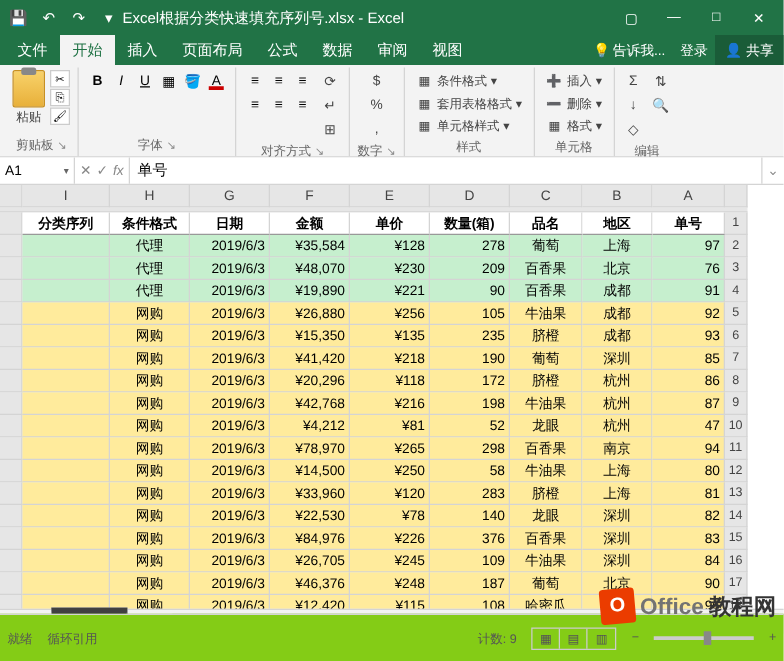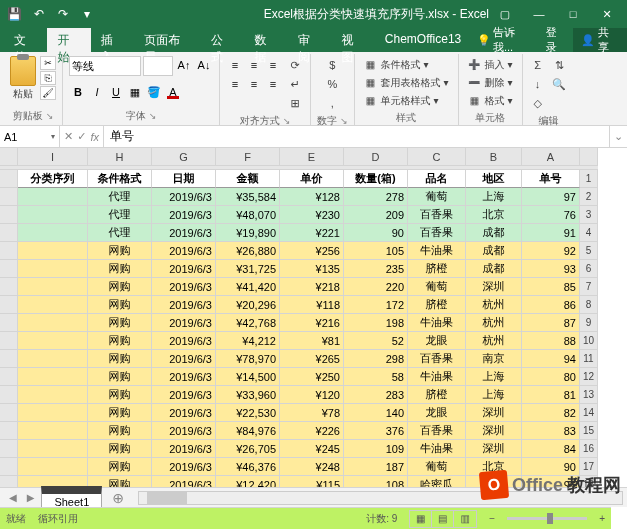--- a/index.html
+++ b/index.html
@@ -1,20 +1,20 @@
 <!DOCTYPE html>
 <html><head>
 <meta charset="utf-8">
 <style>
 * { box-sizing: border-box; margin: 0; padding: 0; }
 body { font-family: "Microsoft YaHei", sans-serif; font-size: 11px; background: #fff; width: 627px; height: 529px; overflow: hidden; position: relative; }
 .titlebar { background: #217346; color: #fff; height: 28px; display: flex; align-items: center; padding: 0 4px; }
 .titlebar .qat { display: flex; gap: 2px; align-items: center; }
 .titlebar .qat span { width: 22px; height: 22px; display: flex; align-items: center; justify-content: center; font-size: 12px; }
-.titlebar .title { flex: 1; text-align: right; font-size: 12px; }
+.titlebar .title { flex: 1; text-align: left; font-size: 12px; }
 .titlebar .winbtns { display: flex; gap: 2px; }
 .titlebar .winbtns span { width: 32px; height: 22px; display: flex; align-items: center; justify-content: center; font-size: 11px; }
 .ribbontabs { background: #217346; color: #fff; height: 24px; display: flex; align-items: stretch; padding-left: 4px; }
 .ribbontabs .tab { padding: 4px 10px; font-size: 12px; cursor: pointer; }
 .ribbontabs .tab.active { background: #f3f3f3; color: #217346; }
 .ribbontabs .spacer { flex: 1; }
 .ribbontabs .tell { display: flex; align-items: center; padding: 0 6px; font-size: 11px; gap: 2px; }
 .ribbontabs .share { background: #1a5c38; padding: 4px 8px; display: flex; align-items: center; gap: 3px; }
 .ribbon { background: #f3f3f3; border-bottom: 1px solid #d4d4d4; height: 74px; display: flex; padding: 2px 4px 0; }
 .group { border-right: 1px solid #d4d4d4; padding: 0 6px; display: flex; flex-direction: column; align-items: center; justify-content: space-between; }
@@ -47,21 +47,21 @@
 .grid { display: grid; grid-template-columns: 18px 70px 64px 64px 64px 64px 64px 58px 56px 58px 18px; font-size: 11px; }
 .ch, .rh, .cell, .corner, .srh { border-right: 1px solid #d4d4d4; border-bottom: 1px solid #d4d4d4; height: 18px; display: flex; align-items: center; padding: 0 3px; }
 .corner { background: #e6e6e6; }
 .ch { background: #e6e6e6; justify-content: center; color: #444; font-size: 11px; }
 .srh { background: #e6e6e6; justify-content: center; color: #444; font-size: 10px; padding: 0 1px; }
 .hdr { background: #fff; border-bottom: 1px solid #999; font-weight: bold; justify-content: center; }
 .g { background: #c6efce; }
 .y { background: #ffeb9c; }
 .r { justify-content: flex-end; }
 .c { justify-content: center; }
-.statusbar { position: absolute; bottom: 0; left: 0; right: 16px; height: 22px; background: #bef264; border-top: 1px solid #d4d4d4; display: flex; align-items: center; padding: 0 6px; font-size: 10px; color: #555; gap: 12px; }
+.statusbar { position: absolute; bottom: 0; left: 0; right: 0; height: 38px; background: #84cc16; border-top: 1px solid #d4d4d4; display: flex; align-items: center; padding: 0 6px; font-size: 10px; color: #555; gap: 12px; }
 .statusbar .spacer { flex: 1; }
 .view-btns { display: flex; border: 1px solid #ccc; }
 .view-btns span { width: 22px; height: 16px; border-right: 1px solid #ccc; display: flex; align-items: center; justify-content: center; font-size: 10px; }
 .view-btns span:last-child { border-right: none; }
 .zoom-slider { width: 80px; height: 3px; background: #ccc; position: relative; }
 .zoom-slider::after { content: ""; position: absolute; left: 50%; top: -4px; width: 6px; height: 11px; background: #888; }
 .sheettab-area { position: absolute; bottom: 22px; left: 0; right: 0; height: 20px; background: #f3f3f3; border-top: 1px solid #d4d4d4; display: flex; align-items: center; padding-left: 6px; gap: 4px; }
 .nav-arrow { color: #888; font-size: 10px; padding: 0 3px; }
 .sheettab { background: #fff; border: 1px solid #aaa; border-bottom: none; padding: 2px 12px; font-size: 11px; }
 .sheettab.active { border-top: 8px solid #404040; }
@@ -96,21 +96,20 @@
 
 <div class="ribbontabs">
   <div class="tab">文件</div>
   <div class="tab active">开始</div>
   <div class="tab">插入</div>
   <div class="tab">页面布局</div>
   <div class="tab">公式</div>
   <div class="tab">数据</div>
   <div class="tab">审阅</div>
   <div class="tab">视图</div>
-  <div class="tab">ChemOffice13</div>
   <div class="spacer"></div>
   <div class="tell">💡 <span>告诉我...</span></div>
   <div class="tell">登录</div>
   <div class="share">👤 <span>共享</span></div>
 </div>
 
 <div class="ribbon">
   <div class="group">
     <div class="controls">
       <div class="paste-btn">
@@ -123,26 +122,20 @@
         <span>🖌</span>
       </div>
     </div>
     <div class="label">
         <span>剪贴板</span> 
         <span class="launcher">↘</span>
       </div>
   </div>
   <div class="group">
     <div class="controls" style="flex-direction:column;align-items:flex-start;">
-      <div class="font-top">
-        <input class="font-sel" value="等线" style="">
-        <input class="size-sel" style="">
-        <span class="tiny">A↑</span>
-        <span class="tiny">A↓</span>
-      </div>
       <div class="font-bot">
         <span class="tiny">
             <b>B</b>
           </span>
         <span class="tiny">
             <i>I</i>
           </span>
         <span class="tiny">
             <u>U</u>
           </span>
@@ -306,34 +299,34 @@
       <div class="cell y r">¥256</div>
       <div class="cell y r">105</div>
       <div class="cell y c">牛油果</div>
       <div class="cell y c">成都</div>
       <div class="cell y r">92</div>
       <div class="srh">5</div>
       <div class="srh"></div>
       <div class="cell y"></div>
       <div class="cell y c">网购</div>
       <div class="cell y r">2019/6/3</div>
-      <div class="cell y r">¥31,725</div>
+      <div class="cell y r">¥15,350</div>
       <div class="cell y r">¥135</div>
       <div class="cell y r">235</div>
       <div class="cell y c">脐橙</div>
       <div class="cell y c">成都</div>
       <div class="cell y r">93</div>
       <div class="srh">6</div>
       <div class="srh"></div>
       <div class="cell y"></div>
       <div class="cell y c">网购</div>
       <div class="cell y r">2019/6/3</div>
       <div class="cell y r">¥41,420</div>
       <div class="cell y r">¥218</div>
-      <div class="cell y r">220</div>
+      <div class="cell y r">190</div>
       <div class="cell y c">葡萄</div>
       <div class="cell y c">深圳</div>
       <div class="cell y r">85</div>
       <div class="srh">7</div>
       <div class="srh"></div>
       <div class="cell y"></div>
       <div class="cell y c">网购</div>
       <div class="cell y r">2019/6/3</div>
       <div class="cell y r">¥20,296</div>
       <div class="cell y r">¥118</div>
@@ -355,21 +348,21 @@
       <div class="srh">9</div>
       <div class="srh"></div>
       <div class="cell y"></div>
       <div class="cell y c">网购</div>
       <div class="cell y r">2019/6/3</div>
       <div class="cell y r">¥4,212</div>
       <div class="cell y r">¥81</div>
       <div class="cell y r">52</div>
       <div class="cell y c">龙眼</div>
       <div class="cell y c">杭州</div>
-      <div class="cell y r">88</div>
+      <div class="cell y r">47</div>
       <div class="srh">10</div>
       <div class="srh"></div>
       <div class="cell y"></div>
       <div class="cell y c">网购</div>
       <div class="cell y r">2019/6/3</div>
       <div class="cell y r">¥78,970</div>
       <div class="cell y r">¥265</div>
       <div class="cell y r">298</div>
       <div class="cell y c">百香果</div>
       <div class="cell y c">南京</div>

